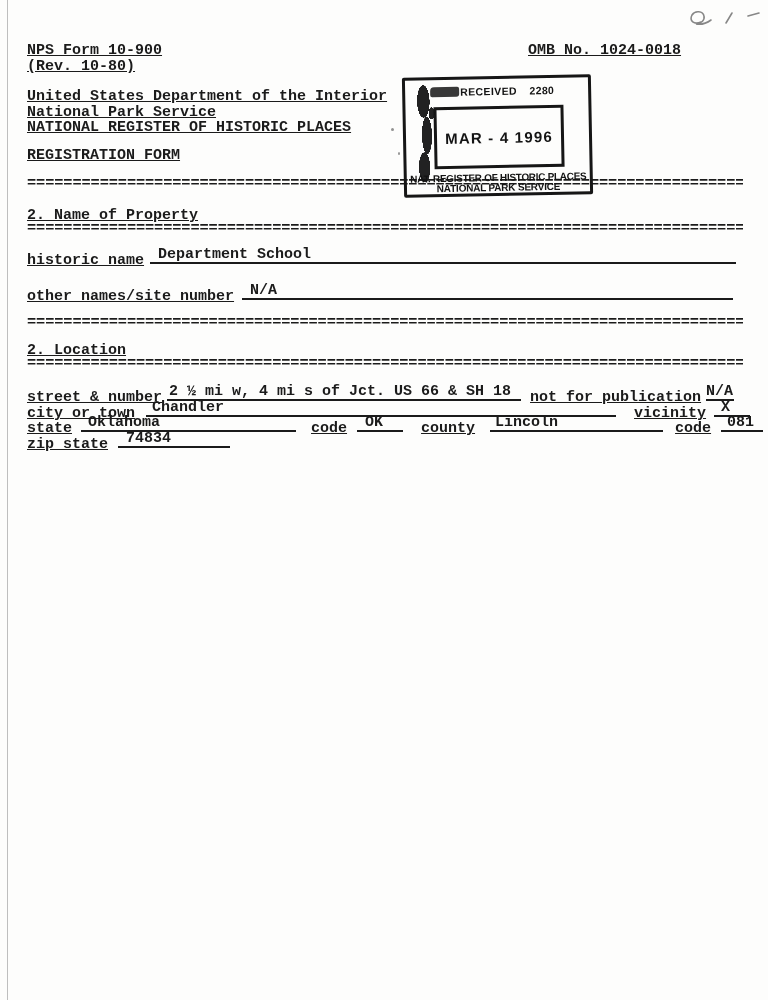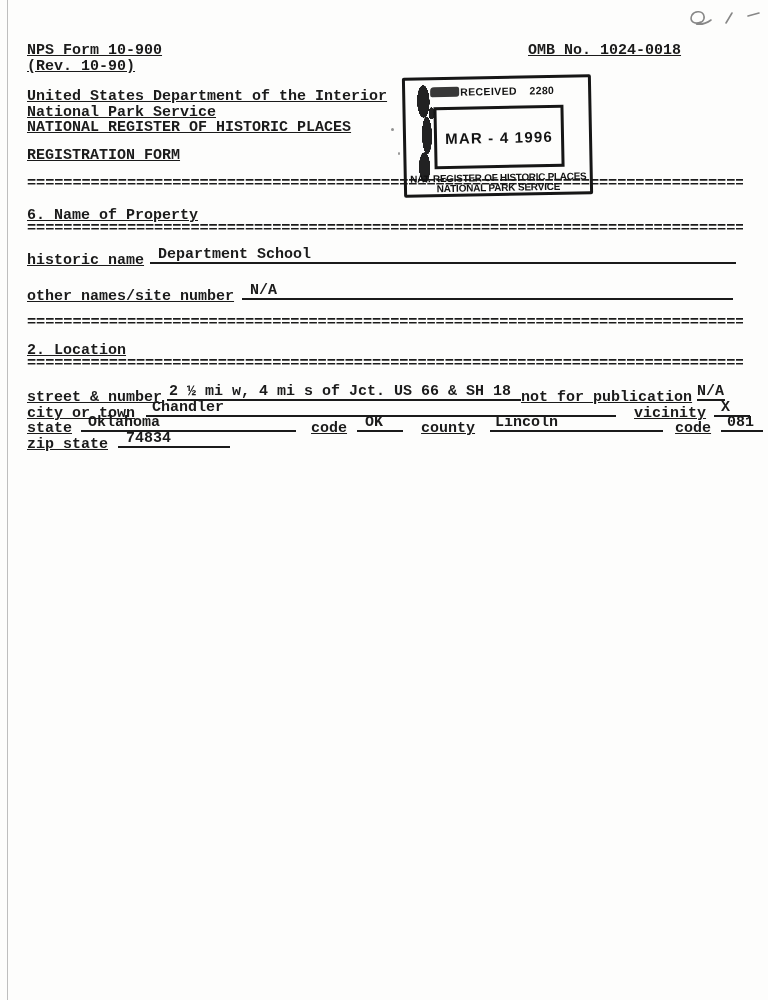--- a/index.html
+++ b/index.html
@@ -87,44 +87,44 @@
   .speck{position:absolute;background:#3a3a3a;border-radius:50%;opacity:.55;}
 </style>
 </head>
 <body>
 
 <div class="page">
 
   <div class="scan-edge-left"></div>
 
   <div class="tw" style="top:41px;">NPS Form 10-900</div>
-  <div class="tw" style="top:57px;">(Rev. 10-90)</div>
+  <div class="tw" style="top:57px;">(Rev. 10-80)</div>
   <div class="tw" style="top:41px;left:528px;">OMB No. 1024-0018</div>
 
   <div class="tw" style="top:87px;text-align:right;">United States Department of the Interior</div>
   <div class="tw" style="top:103px;">National Park Service</div>
 
   <div class="tw" style="top:118px;">NATIONAL REGISTER OF HISTORIC PLACES</div>
   <div class="tw" style="top:146px;">REGISTRATION FORM</div>
 
   <div class="divider" style="top:174px;">================================================================================</div>
 
-  <div class="tw" style="top:206px;">6. Name of Property</div>
+  <div class="tw" style="top:206px;">2. Name of Property</div>
   <div class="divider" style="top:219px;">================================================================================</div>
 
   <div class="tw" style="top:245px;"><span>historic name</span><span class="field" style="width:578px;margin-left:6px;padding-left:8px;">Department School</span></div>
 
   <div class="tw" style="top:281px;"><span>other names/site number</span><span class="field" style="width:483px;margin-left:8px;padding-left:8px;">N/A</span></div>
 
   <div class="divider" style="top:313px;">================================================================================</div>
 
   <div class="tw" style="top:341px;">2. Location</div>
   <div class="divider" style="top:354px;">================================================================================</div>
 
-  <div class="tw" style="top:382px;"><span>street &amp; number</span><span class="field" style="width:352px;margin-left:5px;padding-left:2px;">2 ½ mi w, 4 mi s of Jct. US 66 &amp; SH 18</span><span style="">not for publication</span><span class="field" style="width:28px;margin-left:5px;">N/A</span></div>
+  <div class="tw" style="top:382px;"><span>street &amp; number</span><span class="field" style="width:352px;margin-left:5px;padding-left:2px;">2 ½ mi w, 4 mi s of Jct. US 66 &amp; SH 18</span><span style="margin-left:9px;">not for publication</span><span class="field" style="width:28px;margin-left:5px;">N/A</span></div>
 
   <div class="tw" style="top:398px;"><span>city or town</span><span class="field" style="width:464px;margin-left:11px;padding-left:6px;">Chandler</span><span style="margin-left:18px;">vicinity</span><span class="field" style="width:29px;margin-left:8px;padding-left:7px;">X</span></div>
 
   <div class="tw" style="top:413px;"><span>state</span><span class="field" style="width:208px;margin-left:9px;padding-left:7px;">Oklahoma</span><span style="margin-left:15px;">code</span><span class="field" style="width:38px;margin-left:10px;padding-left:8px;">OK</span><span style="margin-left:18px;">county</span><span class="field" style="width:168px;margin-left:15px;padding-left:5px;">Lincoln</span><span style="margin-left:12px;">code</span><span class="field" style="width:36px;margin-left:10px;padding-left:6px;">081</span></div>
 
   <div class="tw" style="top:429px;"><span>zip state</span><span class="field" style="width:104px;margin-left:10px;padding-left:8px;">74834</span></div>
 
   <div class="stamp">
     <div class="stamp-blob"></div>
     <div class="stamp-smear-word"></div>

